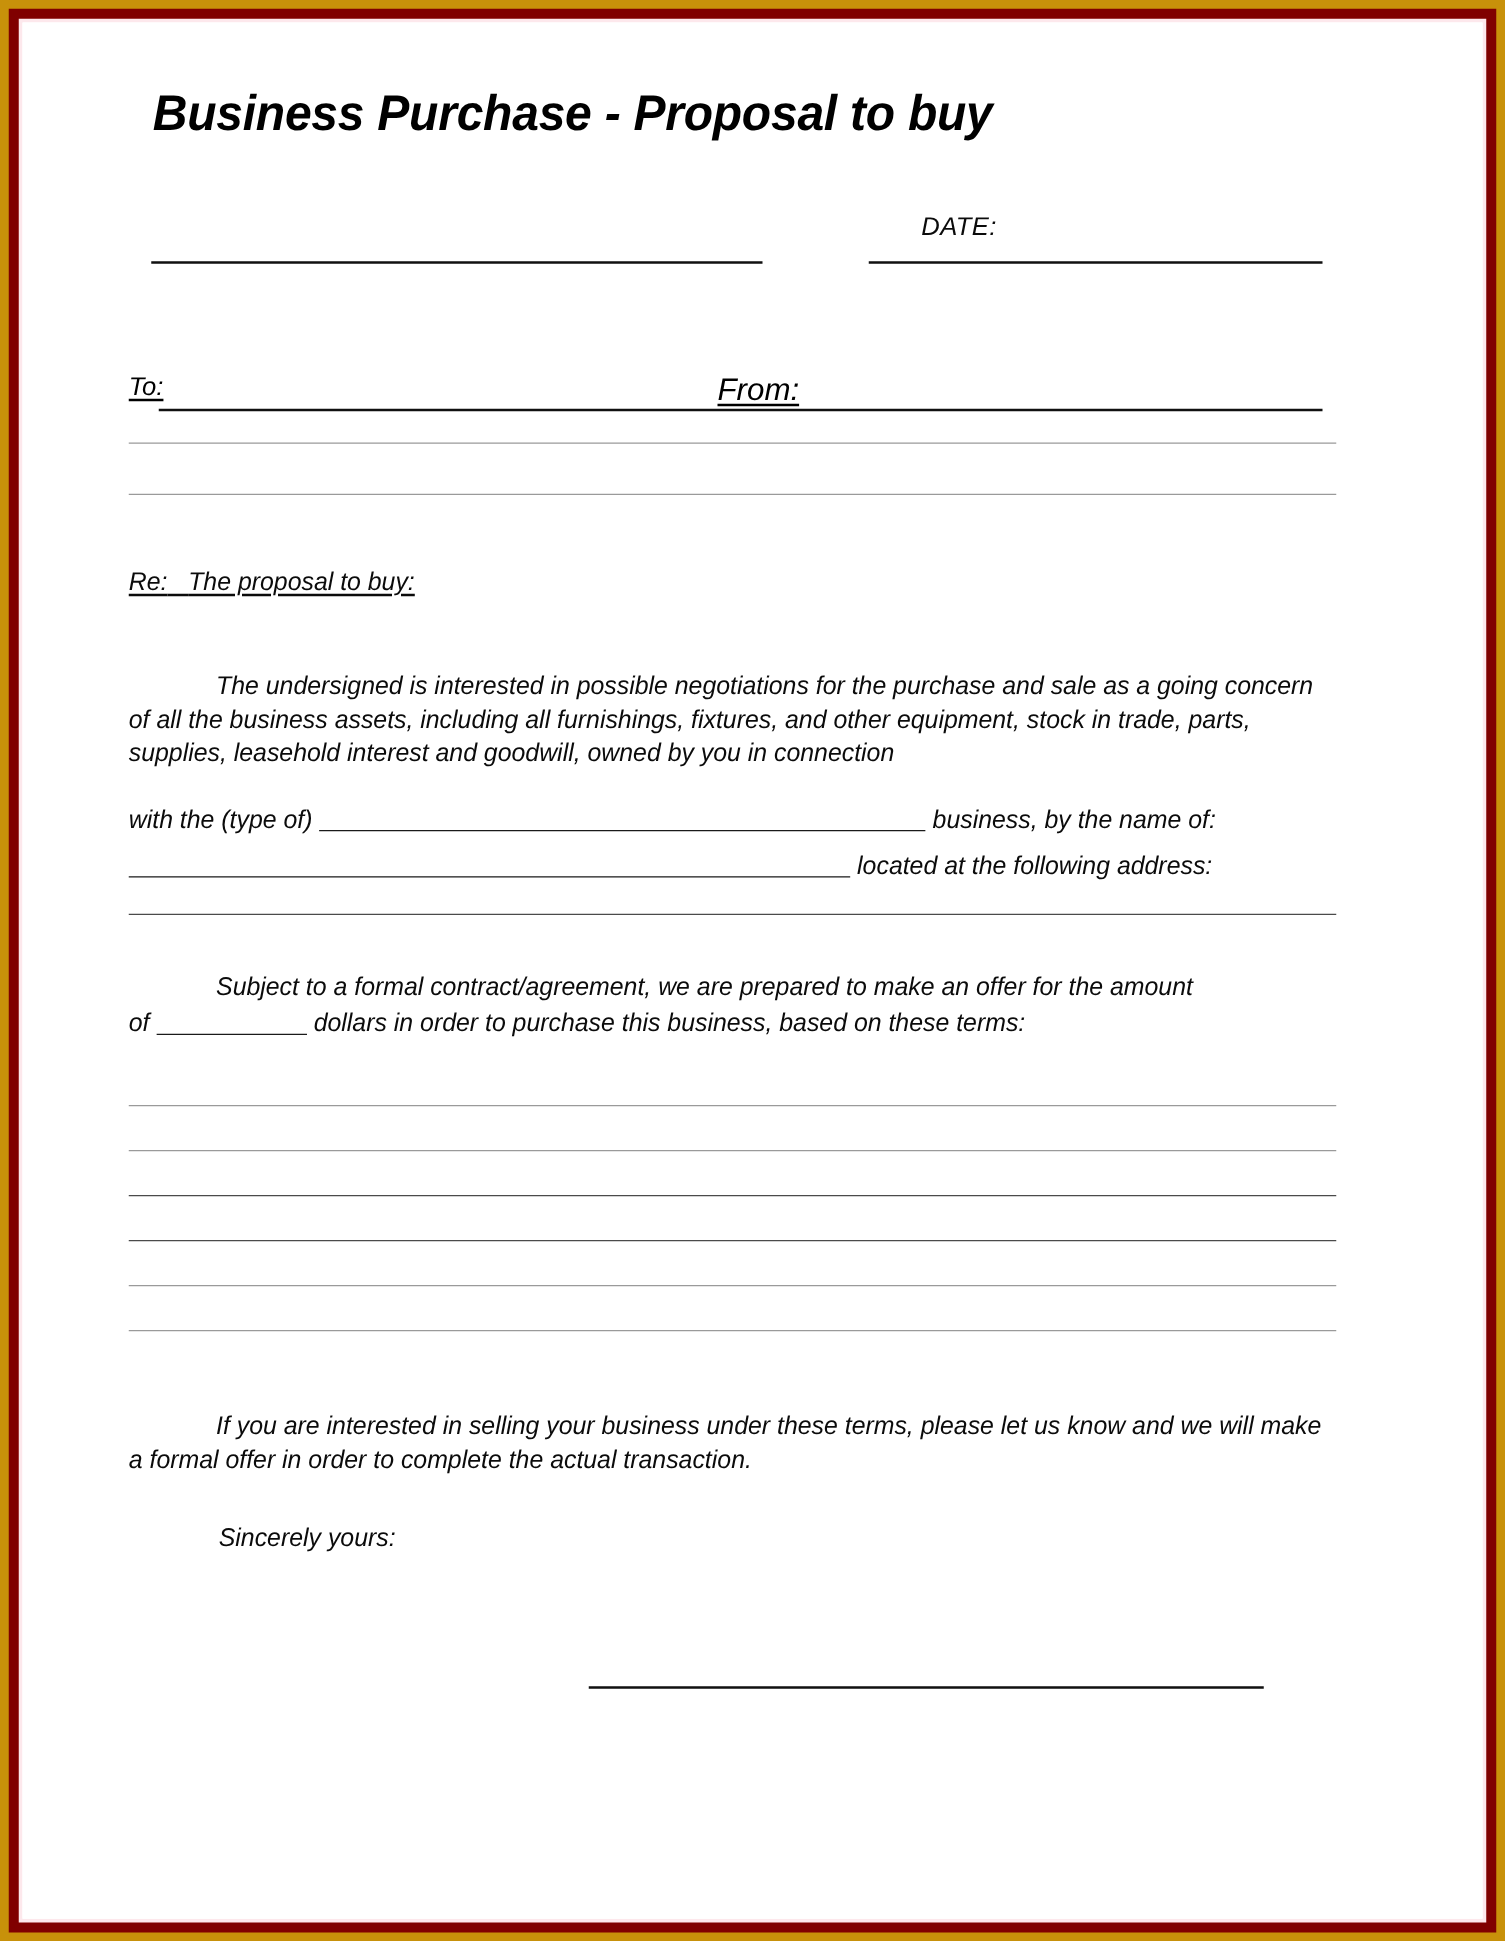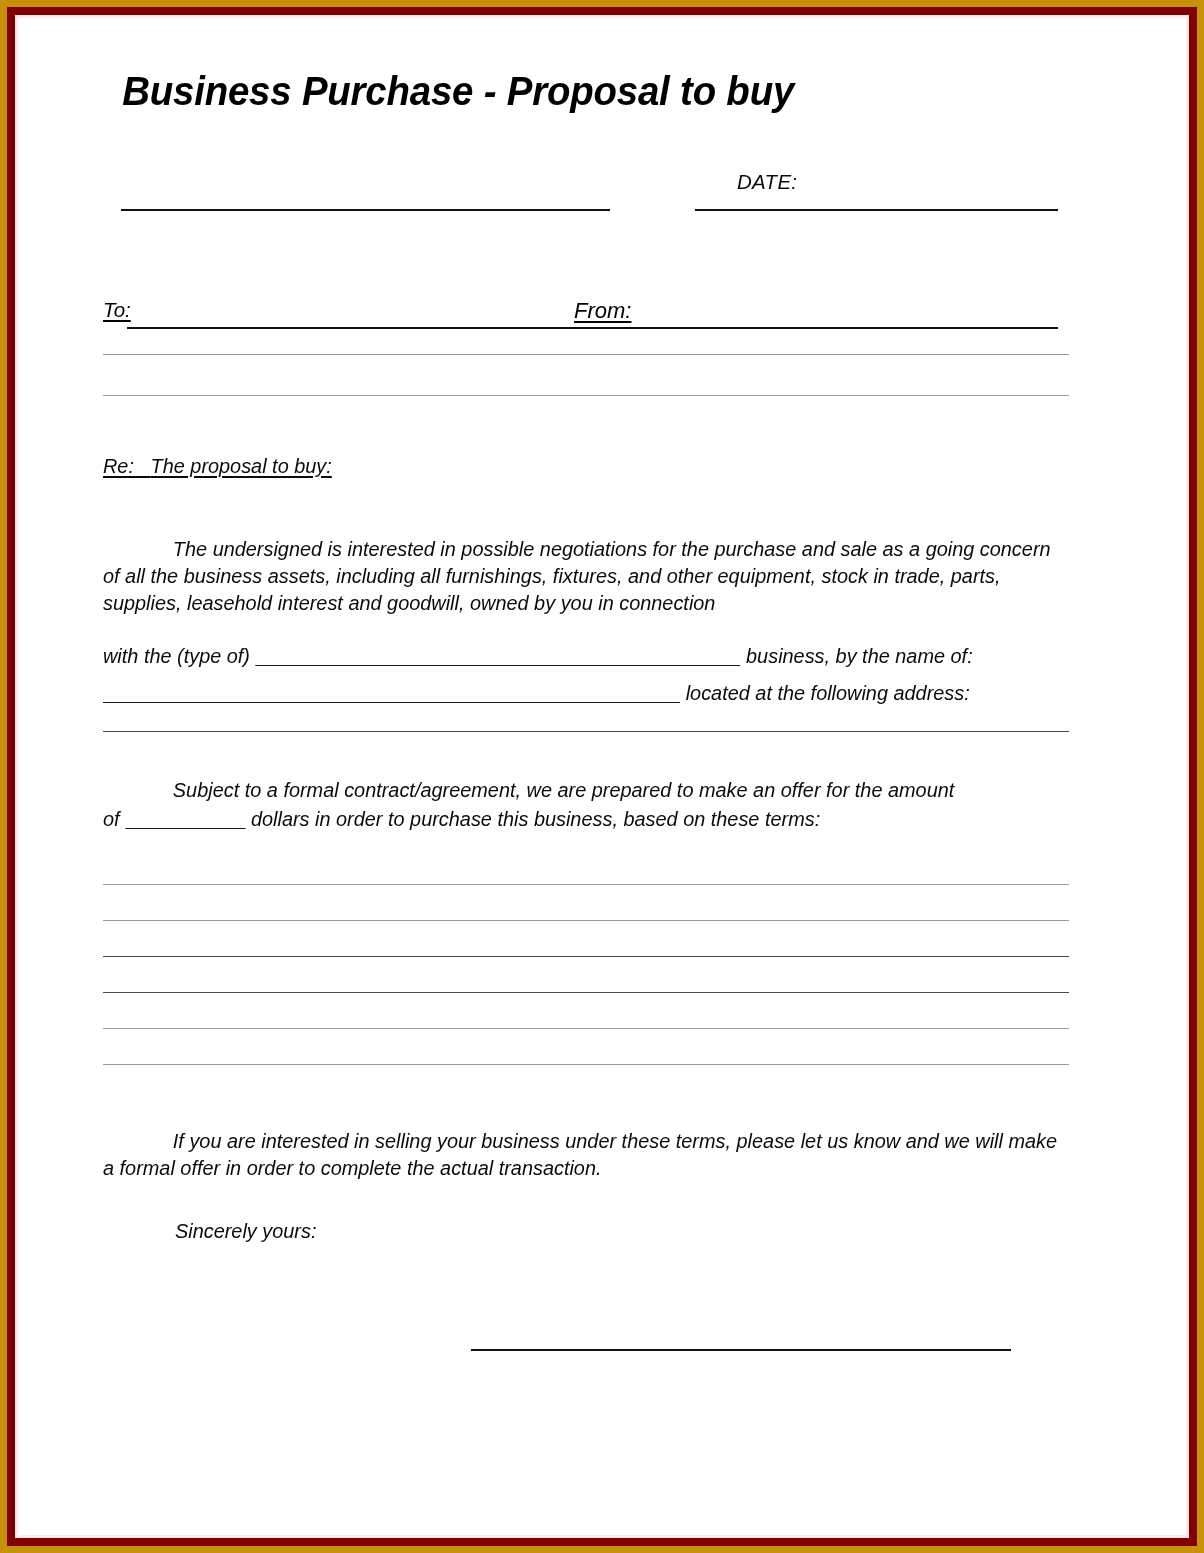--- a/index.html
+++ b/index.html
@@ -131,21 +131,21 @@
   }
   .tofrom .to-lab {
     position: absolute;
     left: 0;  top: 0;
     font-size: 20.5px;
     font-style: italic;
   }
   .tofrom .from-lab {
     position: absolute;
     left: 471px; top: 0;
-    font-size: 22px;
+    font-size: 25px;
     font-style: italic;
   }
 
   .lines-block {
     position: relative;
   }
   .sig-wrap {
     position: relative;
     height: 60px;
   }

